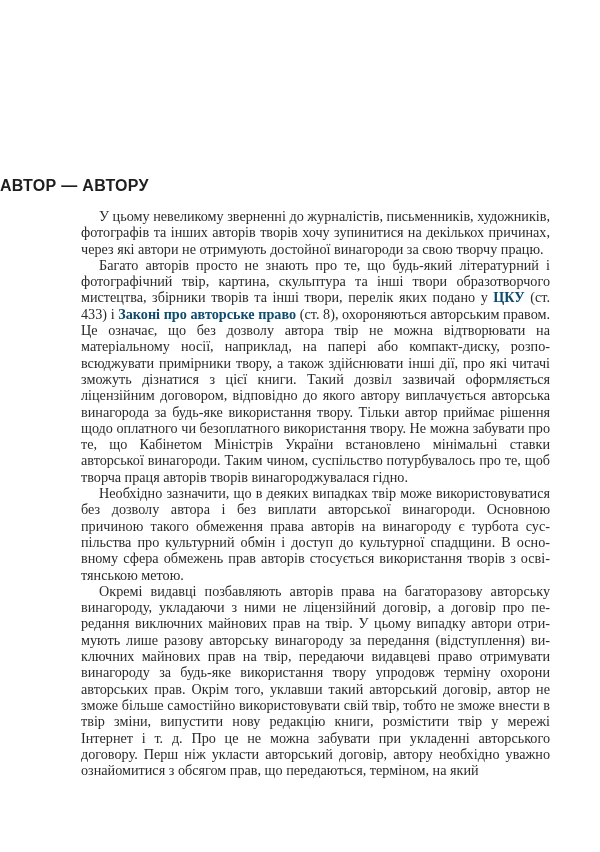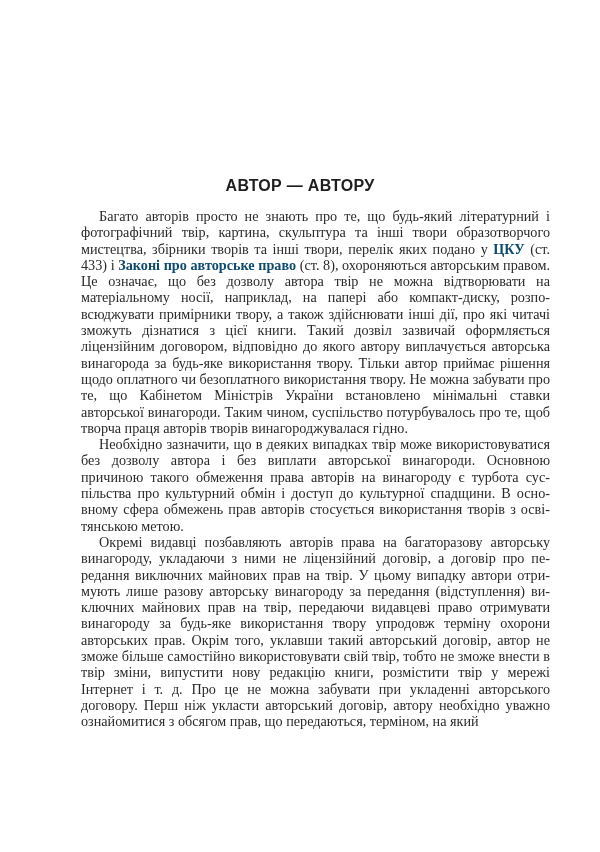--- a/index.html
+++ b/index.html
@@ -19,21 +19,20 @@
       left: 0; top: 0;
       width: 600px;
       height: 852px;
       background: #ffffff;
     }
     .title {
       position: absolute;
       top: 177px;
       left: 0;
       width: 600px;
-      text-align: center;
       font-family: "Liberation Sans", "DejaVu Sans", sans-serif;
       font-weight: bold;
       font-size: 16px;
       letter-spacing: 0.3px;
       color: #1e1e1e;
       margin: 0;
     }
     .body-text {
       position: absolute;
       top: 208px;
@@ -55,17 +54,18 @@
       color: #0c4a6e;
     }
   </style>
 </head>
 <body>
 
 <div class="page">
   <h1 class="title">АВТОР — АВТОРУ</h1>
 
   <div class="body-text">
+    <p>У цьому невеликому зверненні до журналістів, письменників, художників, фотографів та інших авторів творів хочу зупинитися на декількох причинах, через які автори не отримують достойної винагороди за свою творчу працю.</p>
     <p><span>Багато авторів просто не знають про те, що будь-який літературний і фотографічний твір, картина, скульптура та інші твори  образотворчого мистецтва, збірники творів та інші твори, перелік яких подано у </span><b>ЦКУ</b><span> (ст. 433) і </span><b>Законі про авторське право</b><span> (ст. 8), охороняються авторським правом. Це означає, що без дозволу автора твір не можна відтворювати на матеріальному носії, наприклад, на папері або компакт-диску, розпо­всюджувати примірники твору, а також здійснювати інші дії, про які чи­тачі зможуть дізнатися з цієї книги. Такий дозвіл зазвичай оформляється ліцензійним договором, відповідно до якого автору виплачується автор­ська винагорода за будь-яке використання твору. Тільки автор приймає рішення щодо оплатного чи безоплатного використання твору. Не можна забувати про те, що Кабінетом Міністрів України встановлено мінімальні ставки авторської винагороди. Таким чином, суспільство потурбувалось про те, щоб творча праця авторів творів винагороджувалася гідно.</span></p>
     <p>Необхідно зазначити, що в деяких випадках твір може використовува­тися без дозволу автора і без виплати авторської винагороди. Основною причиною такого обмеження права авторів на винагороду є турбота сус­пільства про культурний обмін і доступ до культурної спадщини. В осно­вному сфера обмежень прав авторів стосується використання творів з освi­тянською метою.</p>
     <p>Окремі видавці позбавляють авторів права на багаторазову авторську винагороду, укладаючи з ними не ліцензійний договір, а договір про пе­редання виключних майнових прав на твір. У цьому випадку автори отри­мують лише разову авторську винагороду за передання (відступлення) ви­ключних майнових прав на твір, передаючи видавцеві право отримувати винагороду за будь-яке використання твору упродовж терміну охорони авторських прав. Окрім того, уклавши такий авторський договір, автор не зможе більше самостійно використовувати свій твір, тобто не змо­же внести в твір зміни, випустити нову редакцію книги, розмістити твір у мережі Інтернет і т. д. Про це не можна забувати при укладенні автор­ського договору. Перш ніж укласти авторський договір, автору необхідно уважно ознайомитися з обсягом прав, що передаються, терміном, на який</p>
   </div>
 </div>
 
 </body></html>

